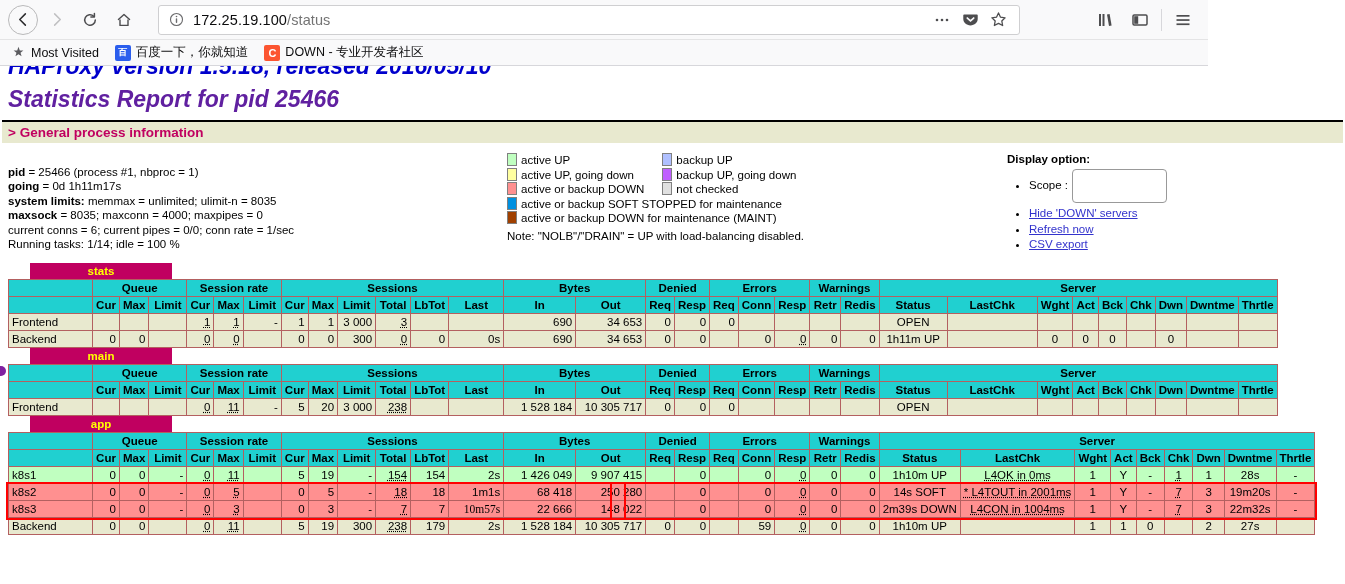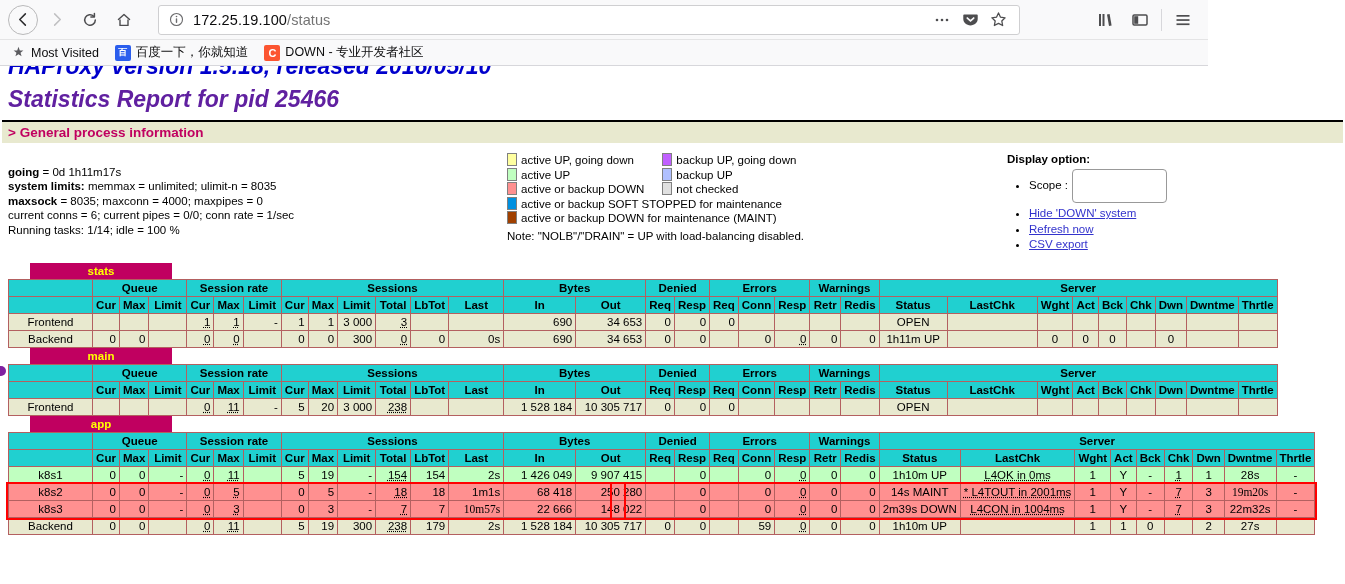--- a/index.html
+++ b/index.html
@@ -137,21 +137,21 @@
     border:1px solid #b36060;
     padding:1px 3px;
     height:17px;
     white-space:nowrap;
     overflow:hidden;
   }
   table.stats th {
     background:#20d0d0; color:#000; font-weight:bold; text-align:center;
   }
   table.stats td { text-align:right; background:#e8e9cf; }
-  table.stats td.name { text-align:center; }
+  table.stats td.name { text-align:left; }
   table.stats td.ctr { text-align:center; }
   tr.up    td { background:#c0ffc0; }
   tr.down  td { background:#ff9090; }
   tr.plain td { background:#e8e9cf; }
   td.udl { text-decoration:underline; text-decoration-style:dotted; }
 
   .redbox {
     position:absolute; border:2px solid #ff0000; pointer-events:none;
   }
   .left-marker {
@@ -266,41 +266,42 @@
 <div class="page">
 
   <div class="hap-version">HAProxy version 1.5.18, released 2016/05/10</div>
   <div class="hap-title">Statistics Report for pid 25466</div>
   <hr class="hr-black">
   <div class="section-head">&gt; General process information</div>
 
   <div class="info-area">
 
     <div class="proc-info">
+      <div><b>pid</b><span> = 25466 (process #1, nbproc = 1)</span></div>
       <div><b>going</b><span> = 0d 1h11m17s</span></div>
       <div><b>system limits:</b><span> memmax = unlimited; ulimit-n = 8035</span></div>
       <div><b>maxsock</b><span> = 8035; maxconn = 4000; maxpipes = 0</span></div>
       <div><span>current conns = 6; current pipes = 0/0; conn rate = 1/sec</span></div>
       <div><span>Running tasks: 1/14; idle = 100 %</span></div>
     </div>
 
     <div class="legend">
       <table>
         <tbody>
           <tr>
+            <td class="swatch-cell"><span class="sw" style="background:#c0ffc0"></span></td>
+            <td class="lbl">active UP</td>
+            <td class="swatch-cell"><span class="sw" style="background:#b0c0ff"></span></td>
+            <td class="lbl">backup UP</td>
+          </tr>
+          <tr>
             <td class="swatch-cell"><span class="sw" style="background:#ffffa0"></span></td>
             <td class="lbl">active UP, going down</td>
             <td class="swatch-cell"><span class="sw" style="background:#c060ff"></span></td>
             <td class="lbl">backup UP, going down</td>
-          </tr>
-          <tr>
-            <td class="swatch-cell"><span class="sw" style="background:#c0ffc0"></span></td>
-            <td class="lbl">active UP</td>
-            <td class="swatch-cell"><span class="sw" style="background:#b0c0ff"></span></td>
-            <td class="lbl">backup UP</td>
           </tr>
           <tr>
             <td class="swatch-cell"><span class="sw" style="background:#ff9090"></span></td>
             <td class="lbl">active or backup DOWN</td>
             <td class="swatch-cell"><span class="sw" style="background:#e0e0e0"></span></td>
             <td class="lbl">not checked</td>
           </tr>
           <tr>
             <td class="swatch-cell"><span class="sw" style="background:#0090e0"></span></td>
             <td class="lbl" colspan="3">active or backup SOFT STOPPED for maintenance</td>
@@ -318,21 +319,21 @@
 
     <div class="disp-opt">
       <b>Display option:</b>
       <ul>
         <li>
           <span class="scope-row">
             <span>Scope :</span>
             <input class="scope-input" type="text" value="" style="">
           </span>
         </li>
-        <li><a href="#">Hide 'DOWN' system</a></li>
+        <li><a href="#">Hide 'DOWN' servers</a></li>
         <li><a href="#">Refresh now</a></li>
         <li><a href="#">CSV export</a></li>
       </ul>
     </div>
 
   </div>
 
   <div id="tables-root">
       <div class="px-tbl">
         <div class="px-title">stats</div>
@@ -638,28 +639,28 @@
               <td style="width: 55px;">1m1s</td>
               <td style="width: 72px;">68 418</td>
               <td style="width: 70px;">250 280</td>
               <td style="width: 28px;"></td>
               <td style="width: 28px;">0</td>
               <td style="width: 25px;"></td>
               <td style="width: 34px;">0</td>
               <td class="udl" style="width: 34px;">0</td>
               <td style="width: 31px;">0</td>
               <td style="width: 34px;">0</td>
-              <td class="ctr" style="width: 68px;">14s MAINT</td>
+              <td class="ctr" style="width: 68px;">14s SOFT</td>
               <td class="ctr udl" style="width: 90px;">* L4TOUT in 2001ms</td>
               <td class="ctr" style="width: 28px;">1</td>
               <td class="ctr" style="width: 22px;">Y</td>
               <td class="ctr" style="width: 22px;">-</td>
               <td class="ctr udl" style="width: 22px;">7</td>
               <td class="ctr" style="width: 22px;">3</td>
-              <td class="ctr" style="width: 47px; font-family: Liberation Serif, serif;">19m20s</td>
+              <td class="ctr" style="width: 47px;">19m20s</td>
               <td class="ctr" style="width: 32px;">-</td>
             </tr>
             <tr class="down">
               <td class="name" style="width: 84px;">k8s3</td>
               <td style="width: 27px;">0</td>
               <td style="width: 27px;">0</td>
               <td style="width: 38px;">-</td>
               <td class="udl" style="width: 27px;">0</td>
               <td class="udl" style="width: 27px;">3</td>
               <td style="width: 38px;"></td>

